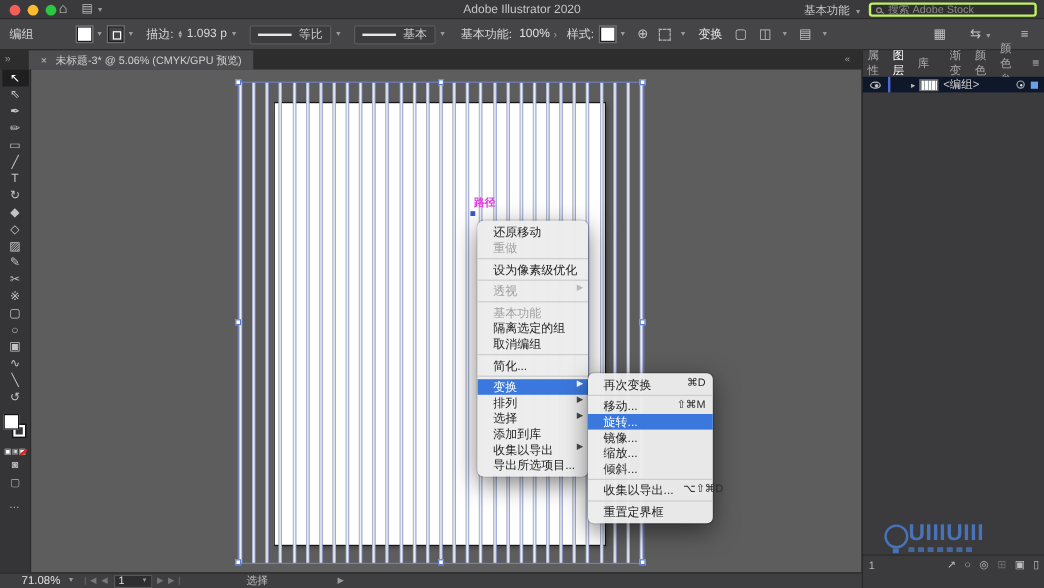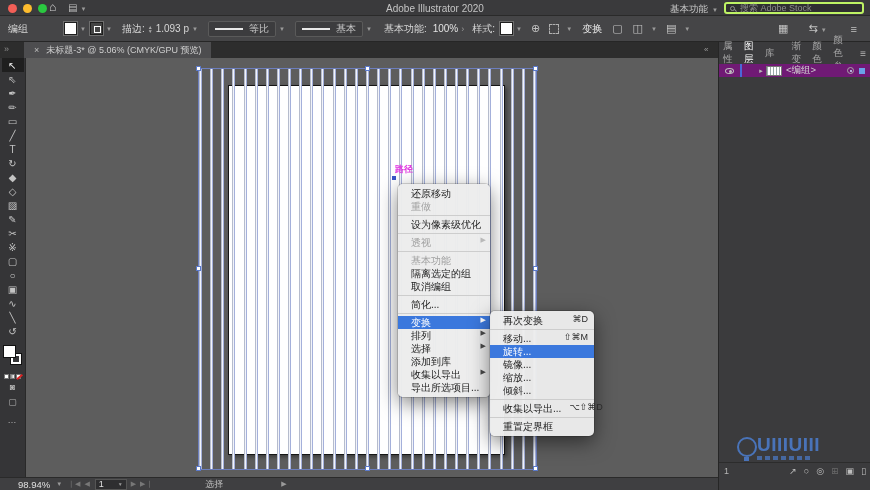--- a/index.html
+++ b/index.html
@@ -98,21 +98,21 @@
 
   
   .rightpanel { position:absolute; left:718px; top:42px; width:152px; height:448px; background:#3b3b3d;
                 border-left:1px solid #262626; }
   .collapse { position:absolute; left:-15px; top:3px; color:#9a9a9a; font-size:8px; }
   .ptabs { display:flex; align-items:center; height:22px; padding:0 4px; gap:9px; font-size:9.5px; color:#a9a9a9; }
   .ptab.active { color:#fff; }
   .ptab:nth-child(4) { margin-left:8px; }
   .pmenu { margin-left:auto; color:#b5b5b5; font-size:10px; }
   .lrow { position:relative; display:flex; align-items:center; height:13px; padding:0 3px; font-size:9.5px; color:#d2d2d2; }
-  .lrow.selected { background:#701a75; }
+  .lrow.selected { background:#0f172a; }
   .eye { width:9px; height:6px; border:1px solid #c2c2c2; border-radius:50%; position:relative; flex:none; margin:0 6px 0 3px; }
   .eye::after { content:''; position:absolute; left:2.5px; top:1px; width:3px; height:3px; border-radius:50%; background:#c2c2c2; }
   .colbar { width:2px; height:13px; background:#4b68d8; flex:none; margin-right:4px; }
   .chevr { color:#b9b9b9; font-size:7px; width:10px; text-align:center; flex:none; }
   .lrow.selected .chevr { margin-left:10px; }
   .thumb { width:16px; height:10px; background:repeating-linear-gradient(90deg,#9aa 0 1px,#fff 1px 3px);
            border:1px solid #777; flex:none; margin-right:4px; }
   .llabel { flex:1; overflow:hidden; white-space:nowrap; }
   .target { width:7px; height:7px; border:1px solid #a8a8a8; border-radius:50%; flex:none; margin-right:5px; position:relative; }
   .target.sel::after { content:''; position:absolute; left:1.5px; top:1.5px; width:2.5px; height:2.5px;
@@ -434,21 +434,21 @@
           <span class="picon">○</span>
           <span class="picon">◎</span>
           <span class="picon dis">⊞</span>
           <span class="picon">▣</span>
           <span class="picon">▯</span>
         </span>
     </div>
   </div>
 
   <div class="statusbar">
-    <span class="sb-zoom">98.94%</span>
+    <span class="sb-zoom">71.08%</span>
     <span class="sb-chev">▼</span>
     <span class="sb-nav">❘◀ ◀</span>
     <span class="sb-field">
       <span class="v">1</span>
       <span class="c">▼</span>
     </span>
     <span class="sb-nav">▶ ▶❘</span>
     <span class="sb-tool">选择</span>
     <span class="sb-arr">▶</span>
   </div>

